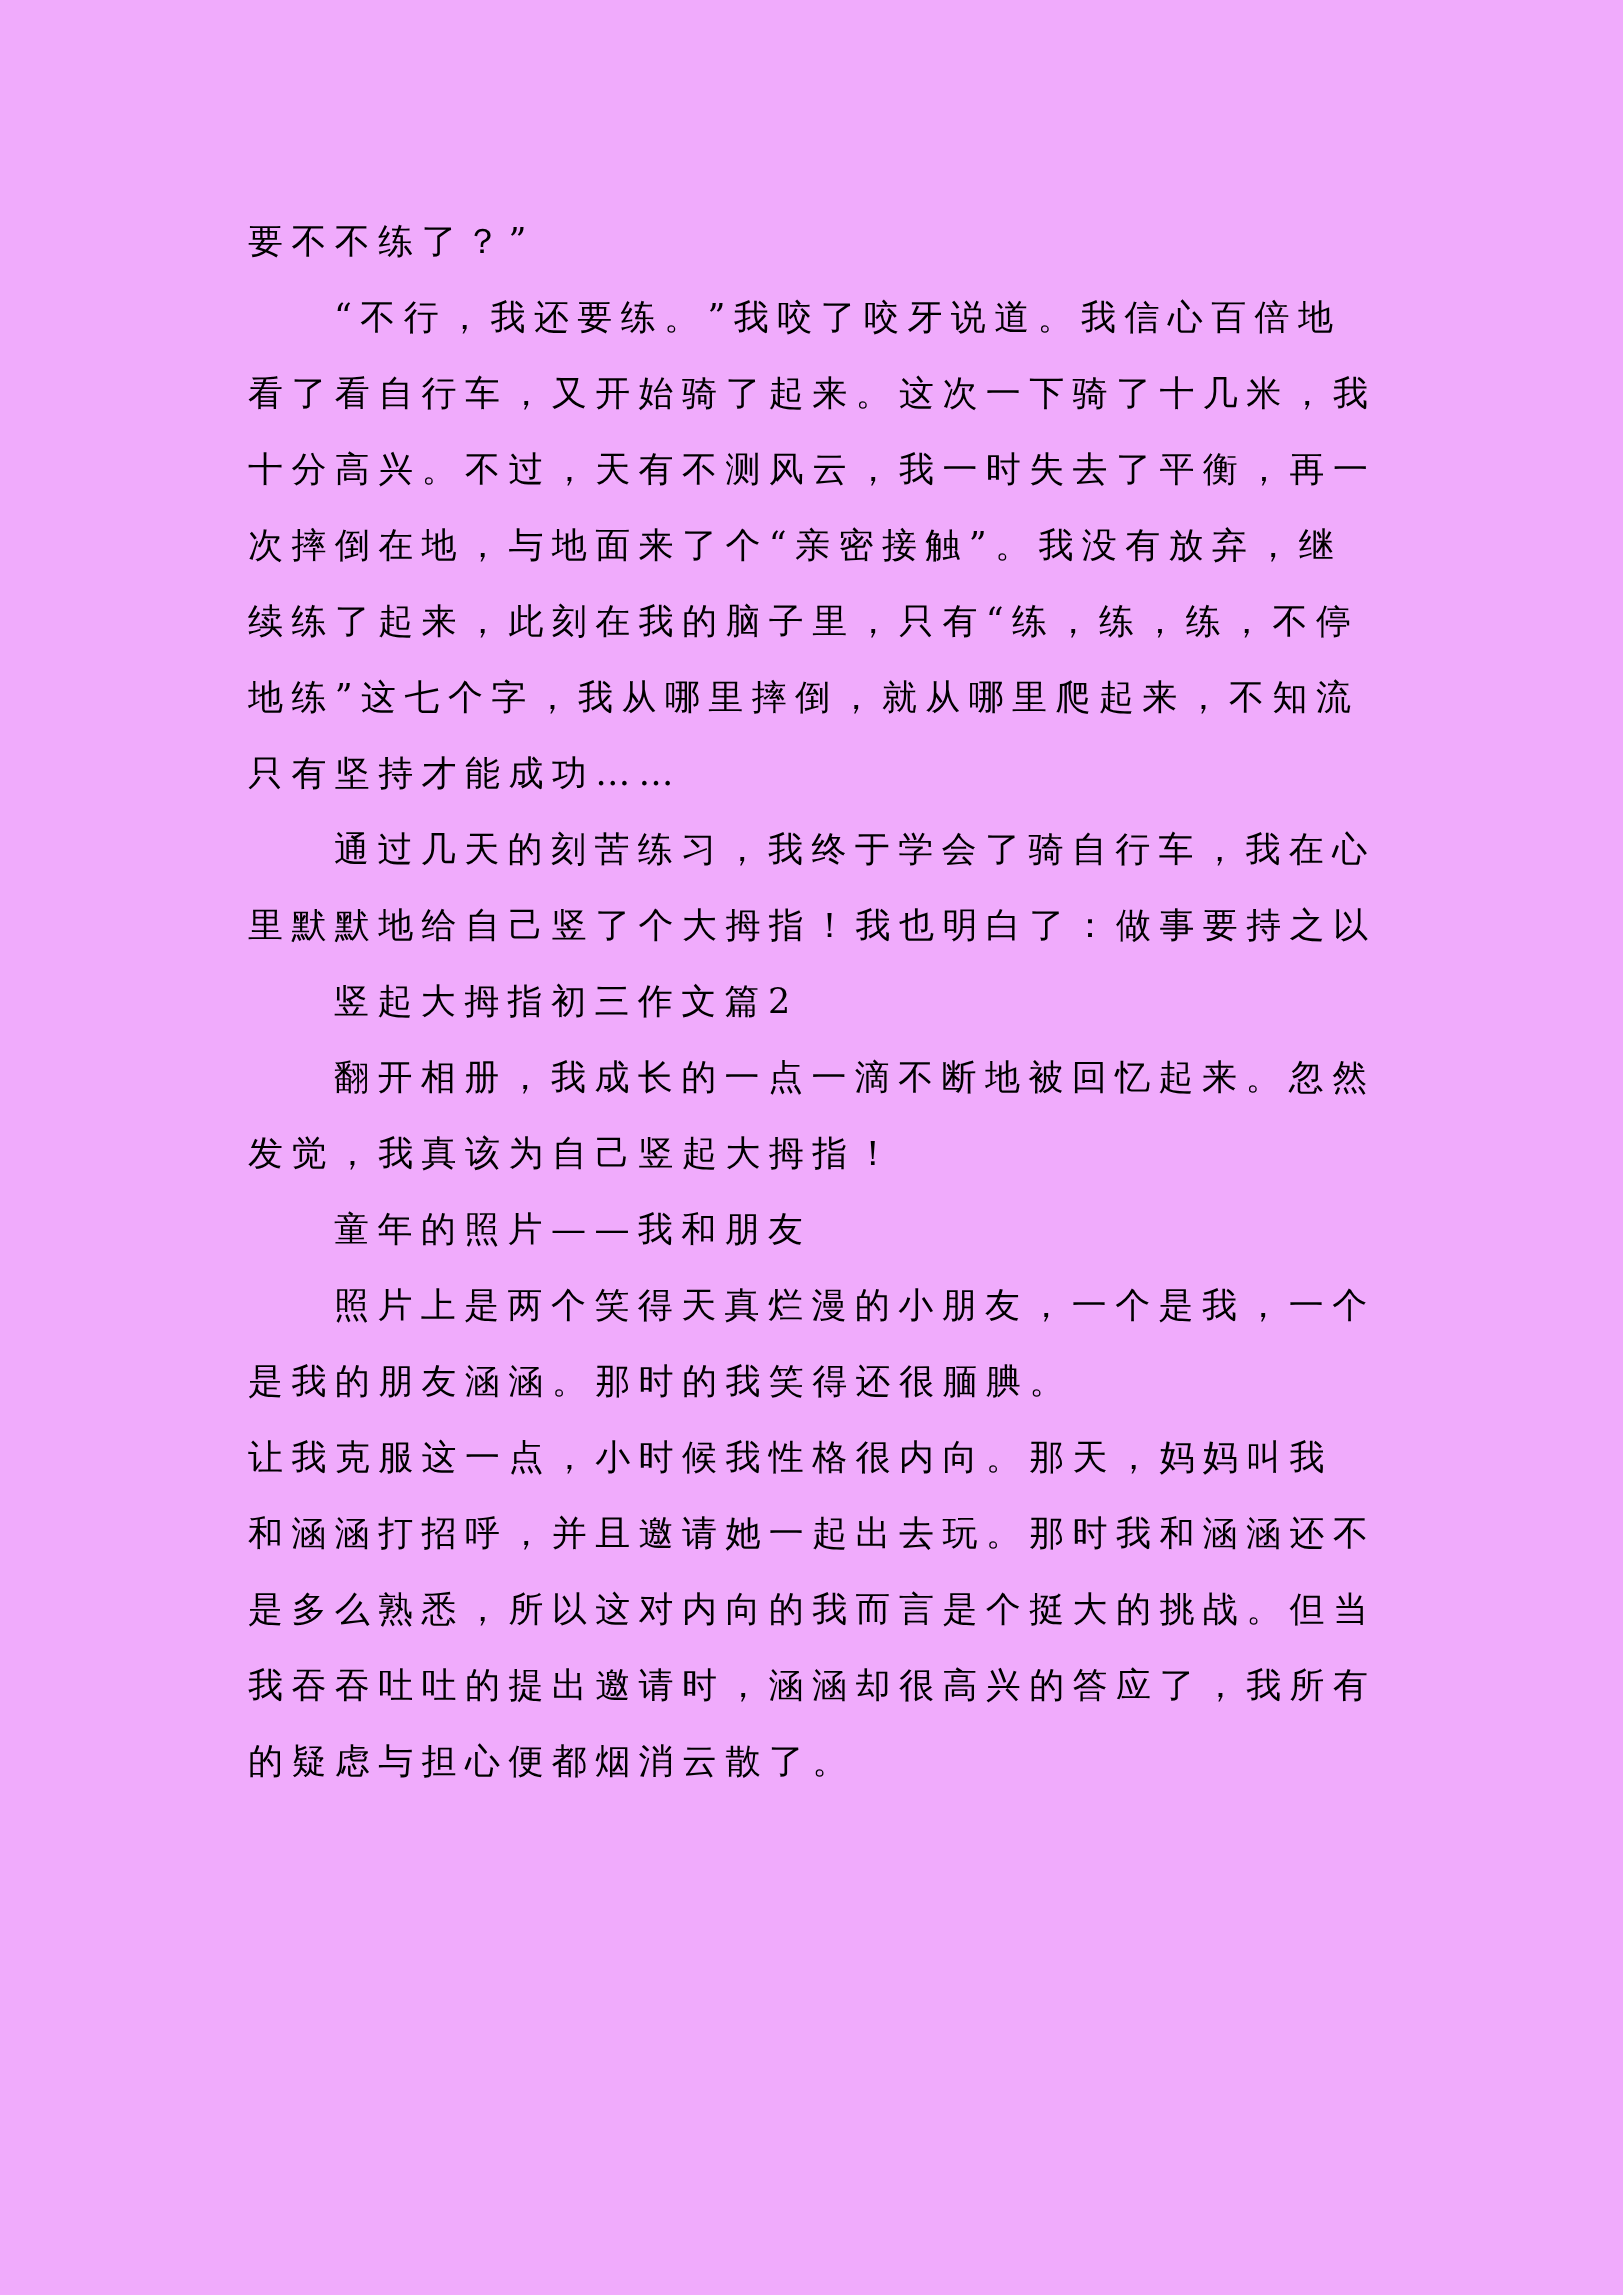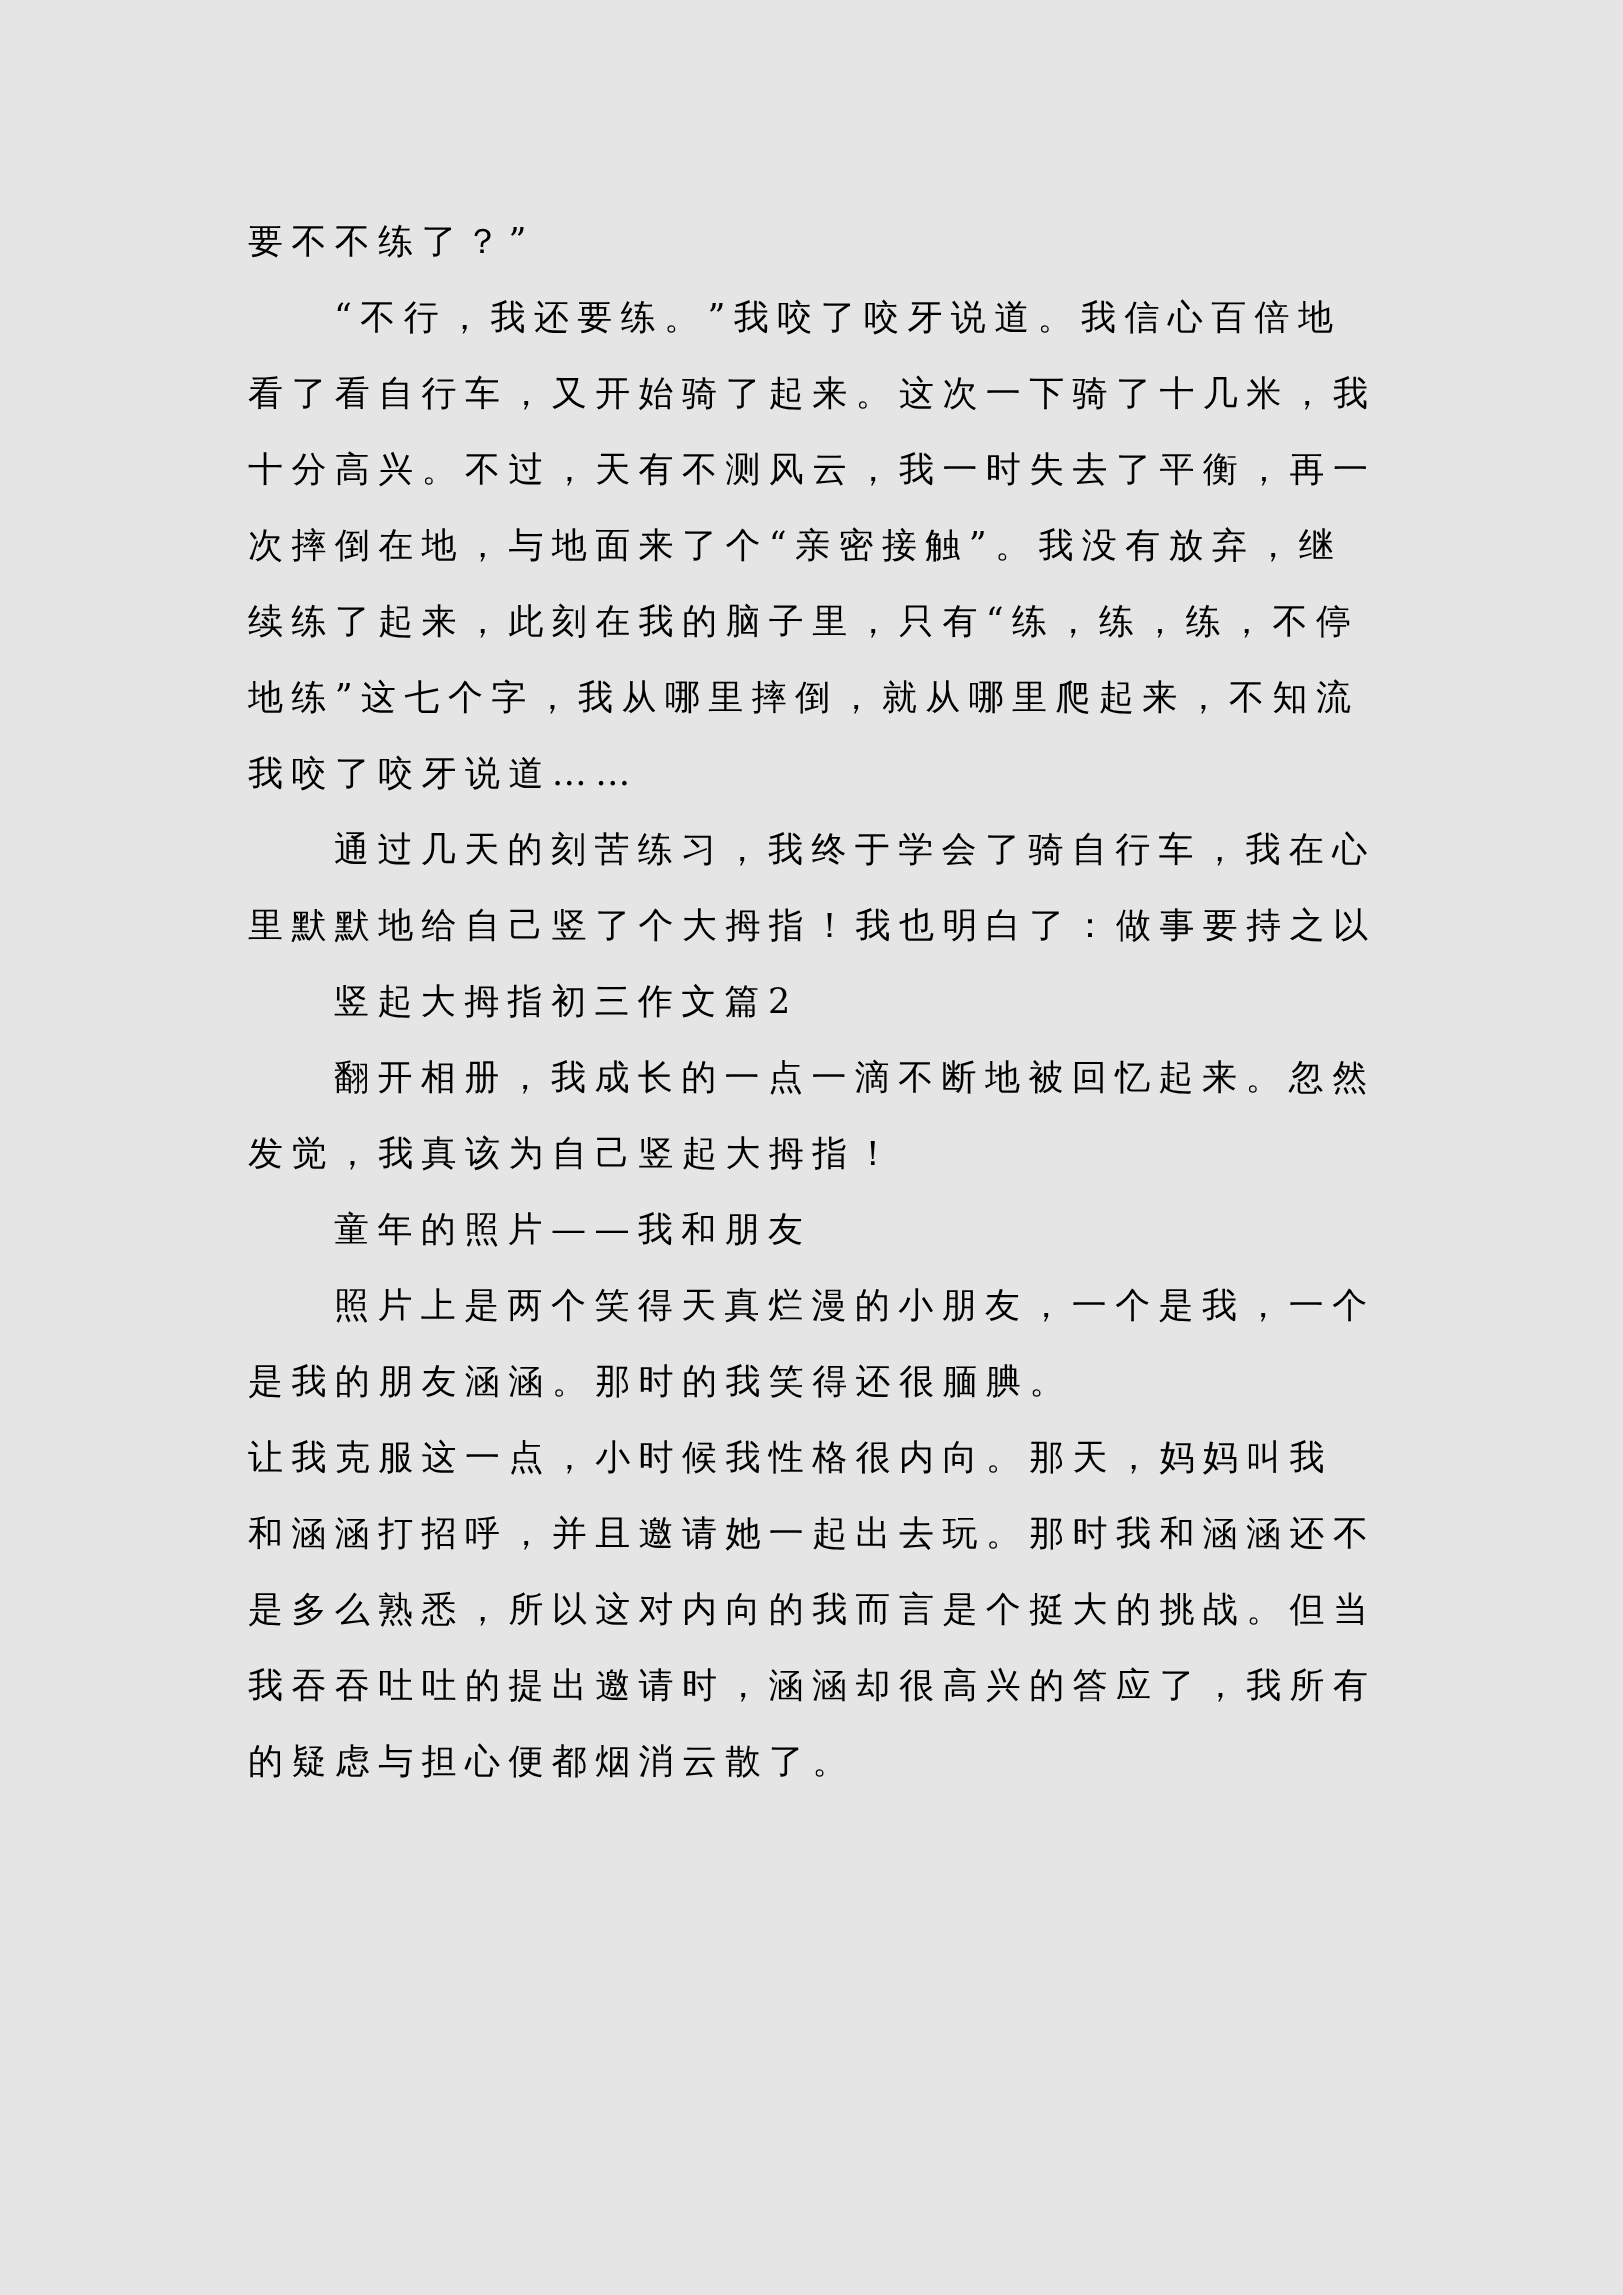--- a/index.html
+++ b/index.html
@@ -4,21 +4,21 @@
 <style>
   html, body {
     margin: 0;
     padding: 0;
     background: #ffffff;
   }
   .page {
     position: relative;
     width: 1623px;
     height: 2295px;
-    background: #e5e5e5;
+    background: #f0abfc;
     overflow: hidden;
     font-family: "DejaVu Serif", "Liberation Serif", serif;
   }
   .essay {
     position: absolute;
     left: 248px;
     top: 203px;
     width: 1133px;
     color: #000000;
     font-size: 35px;
@@ -40,21 +40,21 @@
 
 <div class="page">
   <div class="essay">
       <p class="line">要不不练了？”</p>
       <p class="line indent">“不行，我还要练。”我咬了咬牙说道。我信心百倍地</p>
       <p class="line">看了看自行车，又开始骑了起来。这次一下骑了十几米，我</p>
       <p class="line">十分高兴。不过，天有不测风云，我一时失去了平衡，再一</p>
       <p class="line">次摔倒在地，与地面来了个“亲密接触”。我没有放弃，继</p>
       <p class="line">续练了起来，此刻在我的脑子里，只有“练，练，练，不停</p>
       <p class="line">地练”这七个字，我从哪里摔倒，就从哪里爬起来，不知流</p>
-      <p class="line">我咬了咬牙说道……</p>
+      <p class="line">只有坚持才能成功……</p>
       <p class="line indent">通过几天的刻苦练习，我终于学会了骑自行车，我在心</p>
       <p class="line">里默默地给自己竖了个大拇指！我也明白了：做事要持之以</p>
       <p class="line indent">竖起大拇指初三作文篇2</p>
       <p class="line indent">翻开相册，我成长的一点一滴不断地被回忆起来。忽然</p>
       <p class="line">发觉，我真该为自己竖起大拇指！</p>
       <p class="line indent">童年的照片——我和朋友</p>
       <p class="line indent">照片上是两个笑得天真烂漫的小朋友，一个是我，一个</p>
       <p class="line">是我的朋友涵涵。那时的我笑得还很腼腆。</p>
       <p class="line">让我克服这一点，小时候我性格很内向。那天，妈妈叫我</p>
       <p class="line">和涵涵打招呼，并且邀请她一起出去玩。那时我和涵涵还不</p>

